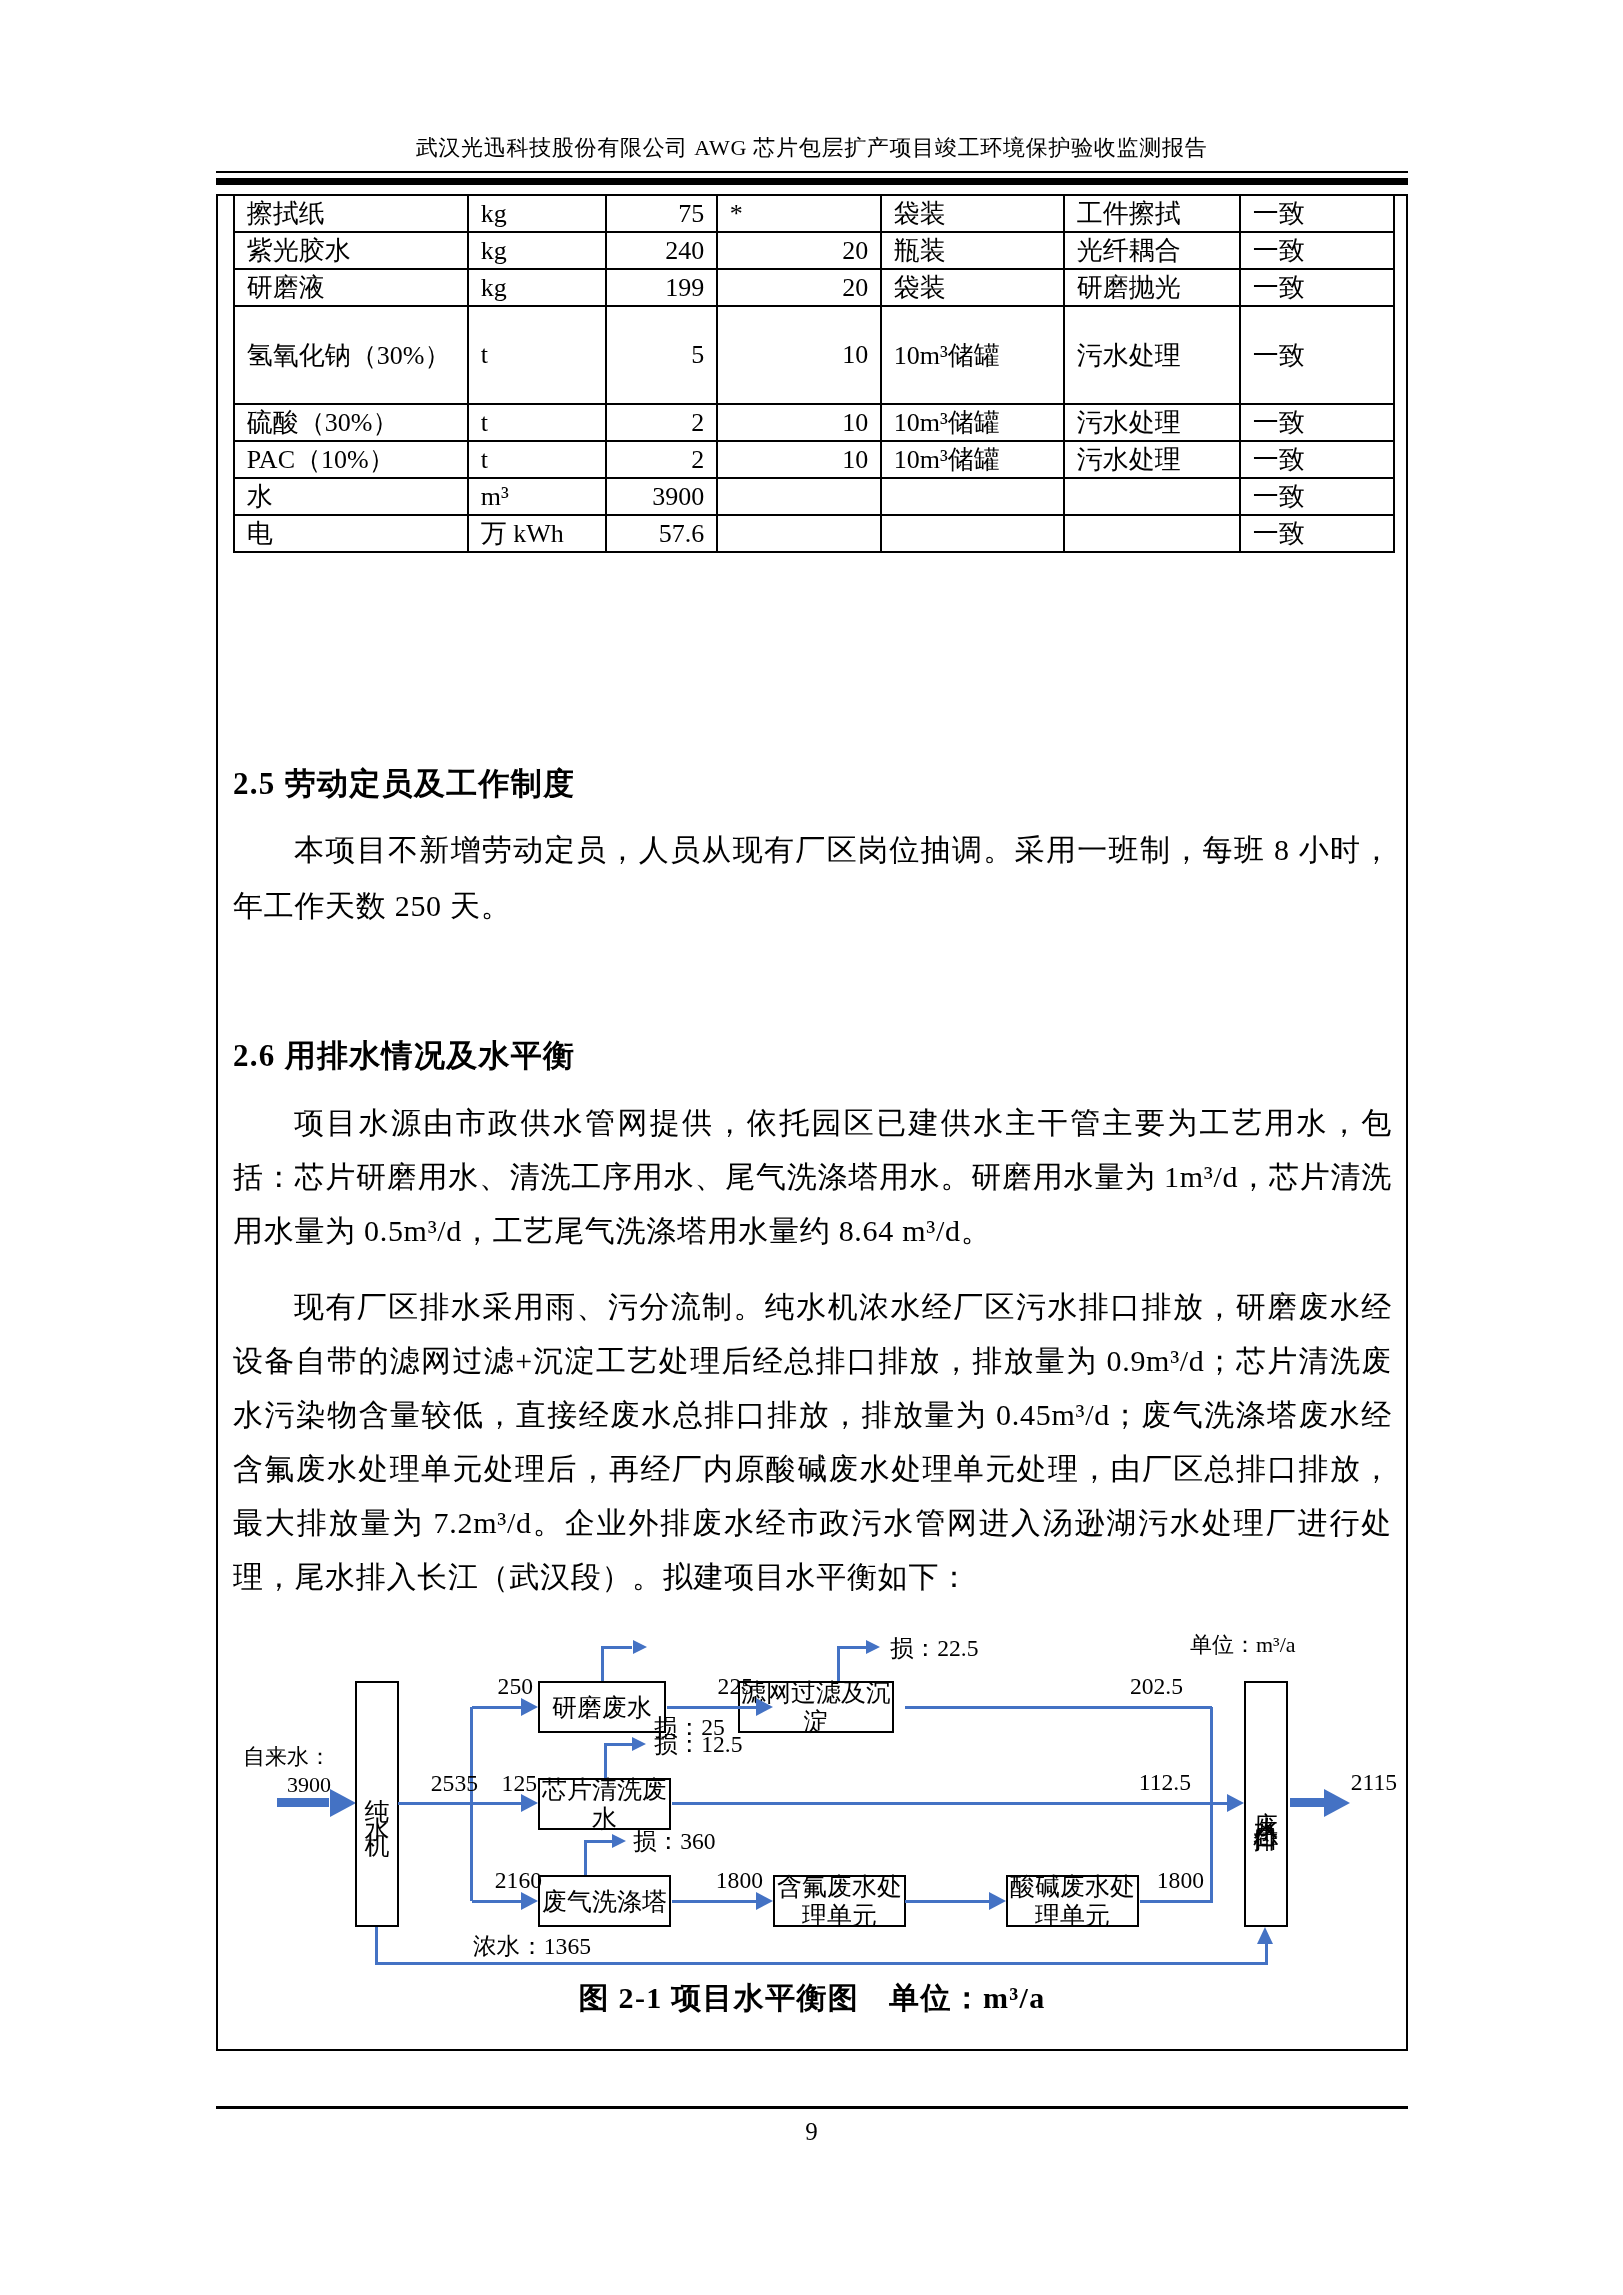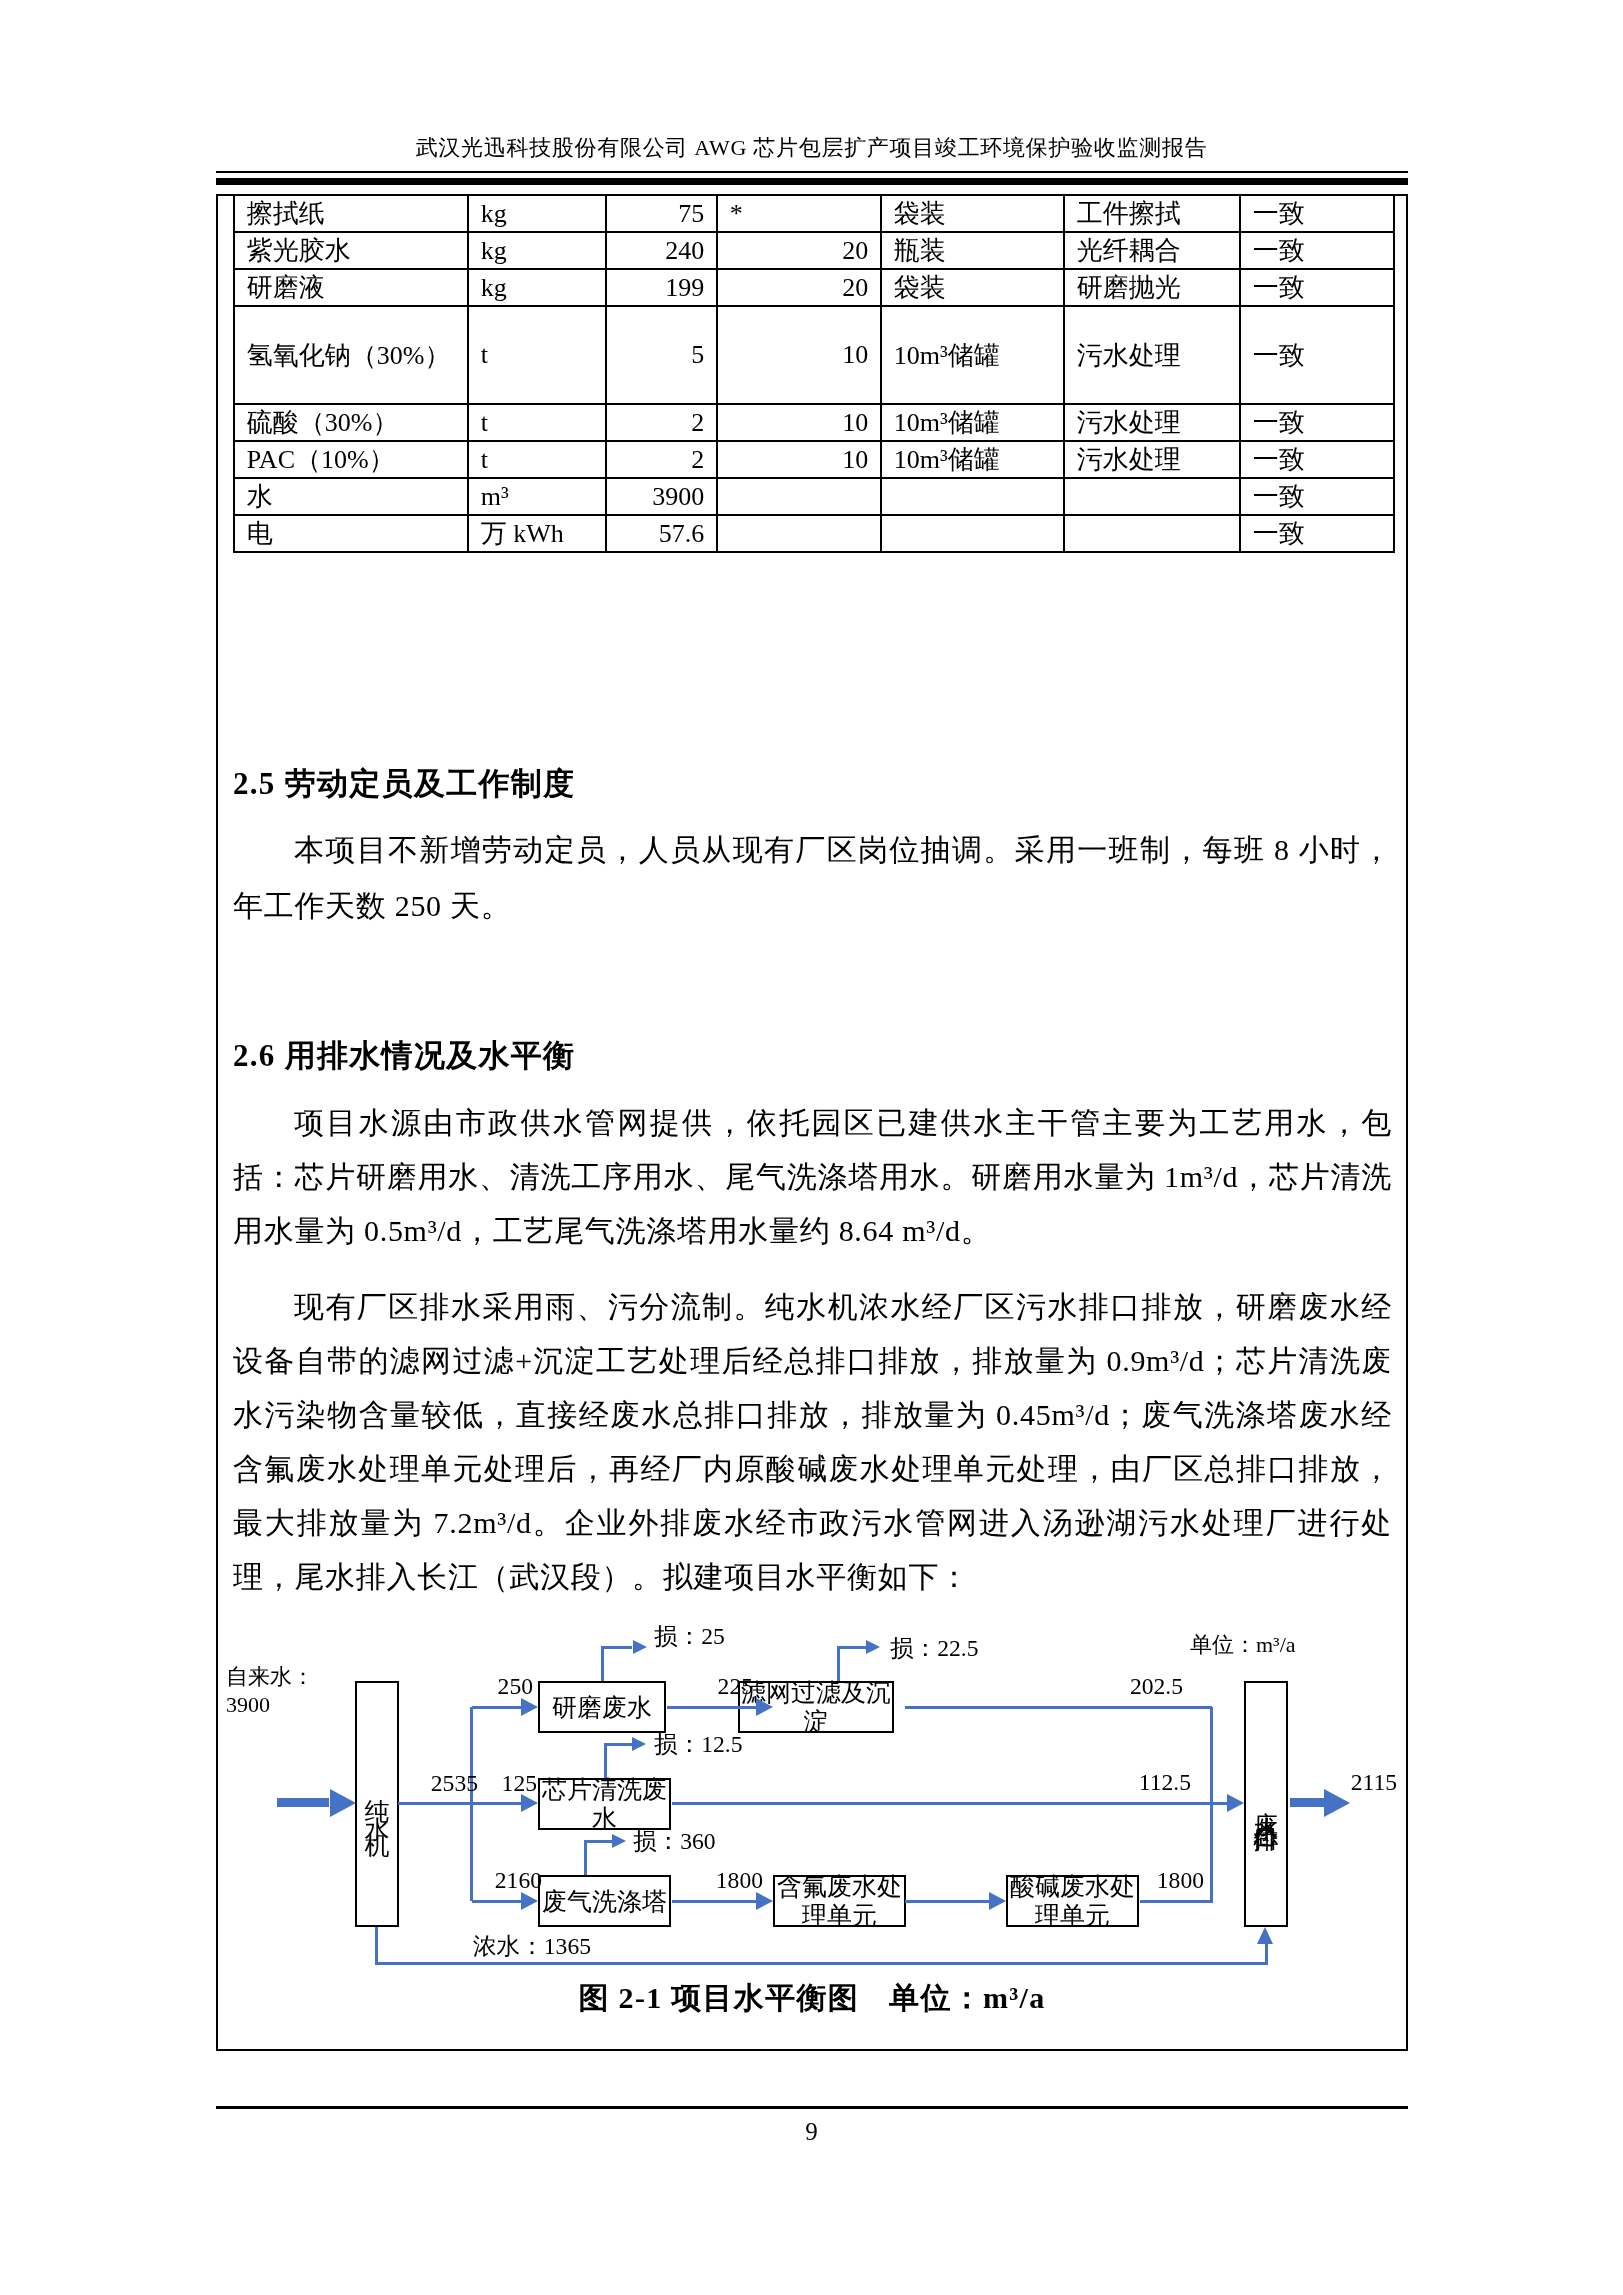--- a/index.html
+++ b/index.html
@@ -37,21 +37,21 @@
   .dbox.vert.out { letter-spacing:5.2px; }
   .hline, .vline { position:absolute; background:#4472C4; }
   .arr-r { position:absolute; width:0; height:0; border-top:9.2px solid transparent; border-bottom:9.2px solid transparent; border-left:17px solid #4472C4; }
   .arr-r.small { border-top-width:7.2px; border-bottom-width:7.2px; border-left-width:14.4px; }
   .arr-r.big { border-top-width:14.4px; border-bottom-width:14.4px; border-left-width:26px; }
   .arr-up { position:absolute; width:0; height:0; border-left:8.5px solid transparent; border-right:8.5px solid transparent; border-bottom:17px solid #4472C4; }
   .thick-shaft { position:absolute; height:9.2px; background:#4472C4; }
   .dlabel { position:absolute; font-size:23.6px; white-space:nowrap; }
   .dlabel.center { text-align:right; }
   .dlabel.sm { font-size:22px; }
-  .source-label { position:absolute; left:226px; top:1663px; width:105px; text-align:left; font-size:22px; line-height:27.5px; }
+  .source-label { position:absolute; left:226px; top:1743px; width:105px; text-align:right; font-size:22px; line-height:27.5px; }
   
   .figure-caption { position:absolute; left:216px; top:1978px; width:1192px; display:flex; justify-content:center; gap:30px; font-size:30px; font-weight:bold; letter-spacing:1.3px; }
   .footer-rule { position:absolute; left:216px; top:2106px; width:1192px; height:2.6px; background:#000; }
   .page-number { position:absolute; top:2118px; left:0; width:100%; text-align:center; font-size:25px; }
 </style>
 </head>
 <body>
 
 <div class="page">
 
@@ -226,21 +226,21 @@
     <div class="dlabel center" style="left:468px; top:1673px; width:65px;">250</div>
     <div class="dlabel center" style="left:688px; top:1673px; width:65px;">225</div>
     <div class="dlabel center" style="left:1111px; top:1673px; width:72px;">202.5</div>
     <div class="dlabel center" style="left:1119px; top:1769px; width:72px;">112.5</div>
     <div class="dlabel center" style="left:470px; top:1867px; width:72px;">2160</div>
     <div class="dlabel center" style="left:691px; top:1867px; width:72px;">1800</div>
     <div class="dlabel center" style="left:1132px; top:1867px; width:72px;">1800</div>
     <div class="dlabel center" style="left:1325px; top:1769px; width:72px;">2115</div>
     <div class="dlabel" style="left:473px; top:1930px;">浓水：1365</div>
 
-    <div class="dlabel" style="left:654px; top:1620px;">损：25</div>
+    <div class="dlabel" style="left:654px; top:1711px;">损：25</div>
     <div class="dlabel" style="left:890px; top:1632px;">损：22.5</div>
     <div class="dlabel" style="left:654px; top:1728px;">损：12.5</div>
     <div class="dlabel" style="left:633px;  top:1825px;">损：360</div>
   </div>
 
   <div class="figure-caption">
     <span>图 2-1 项目水平衡图</span>
     <span>单位：m³/a</span>
   </div>
 

